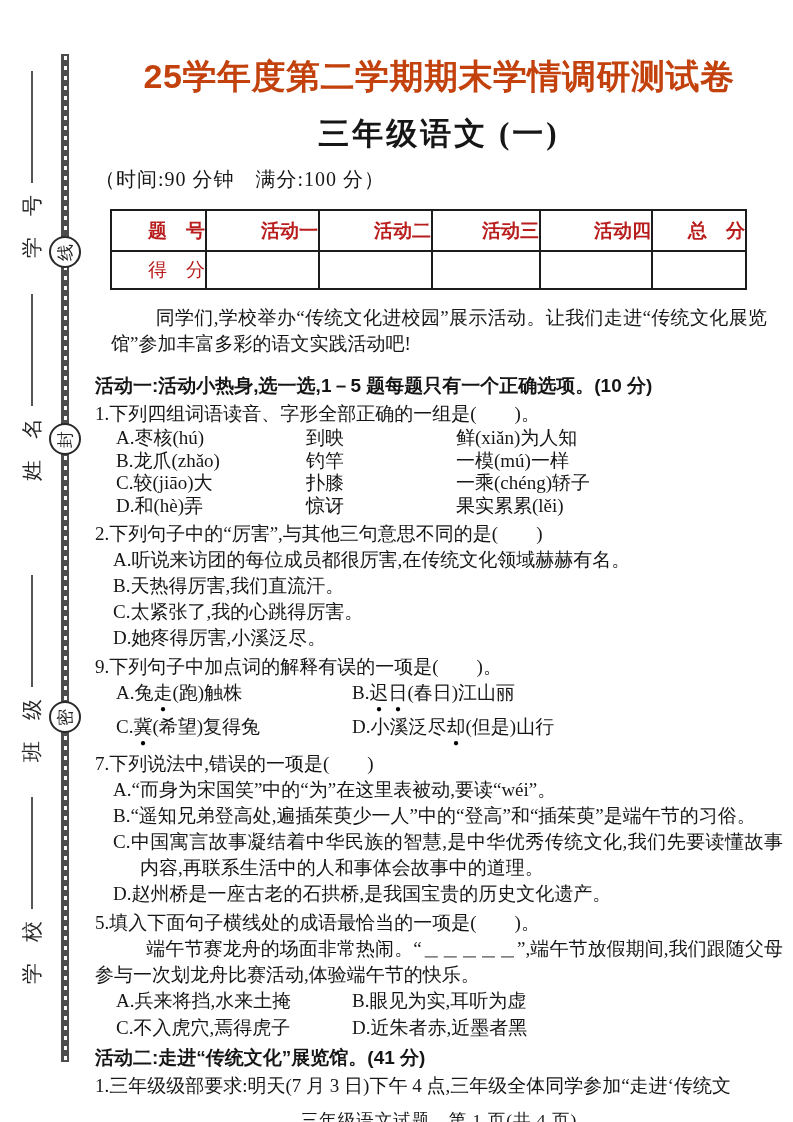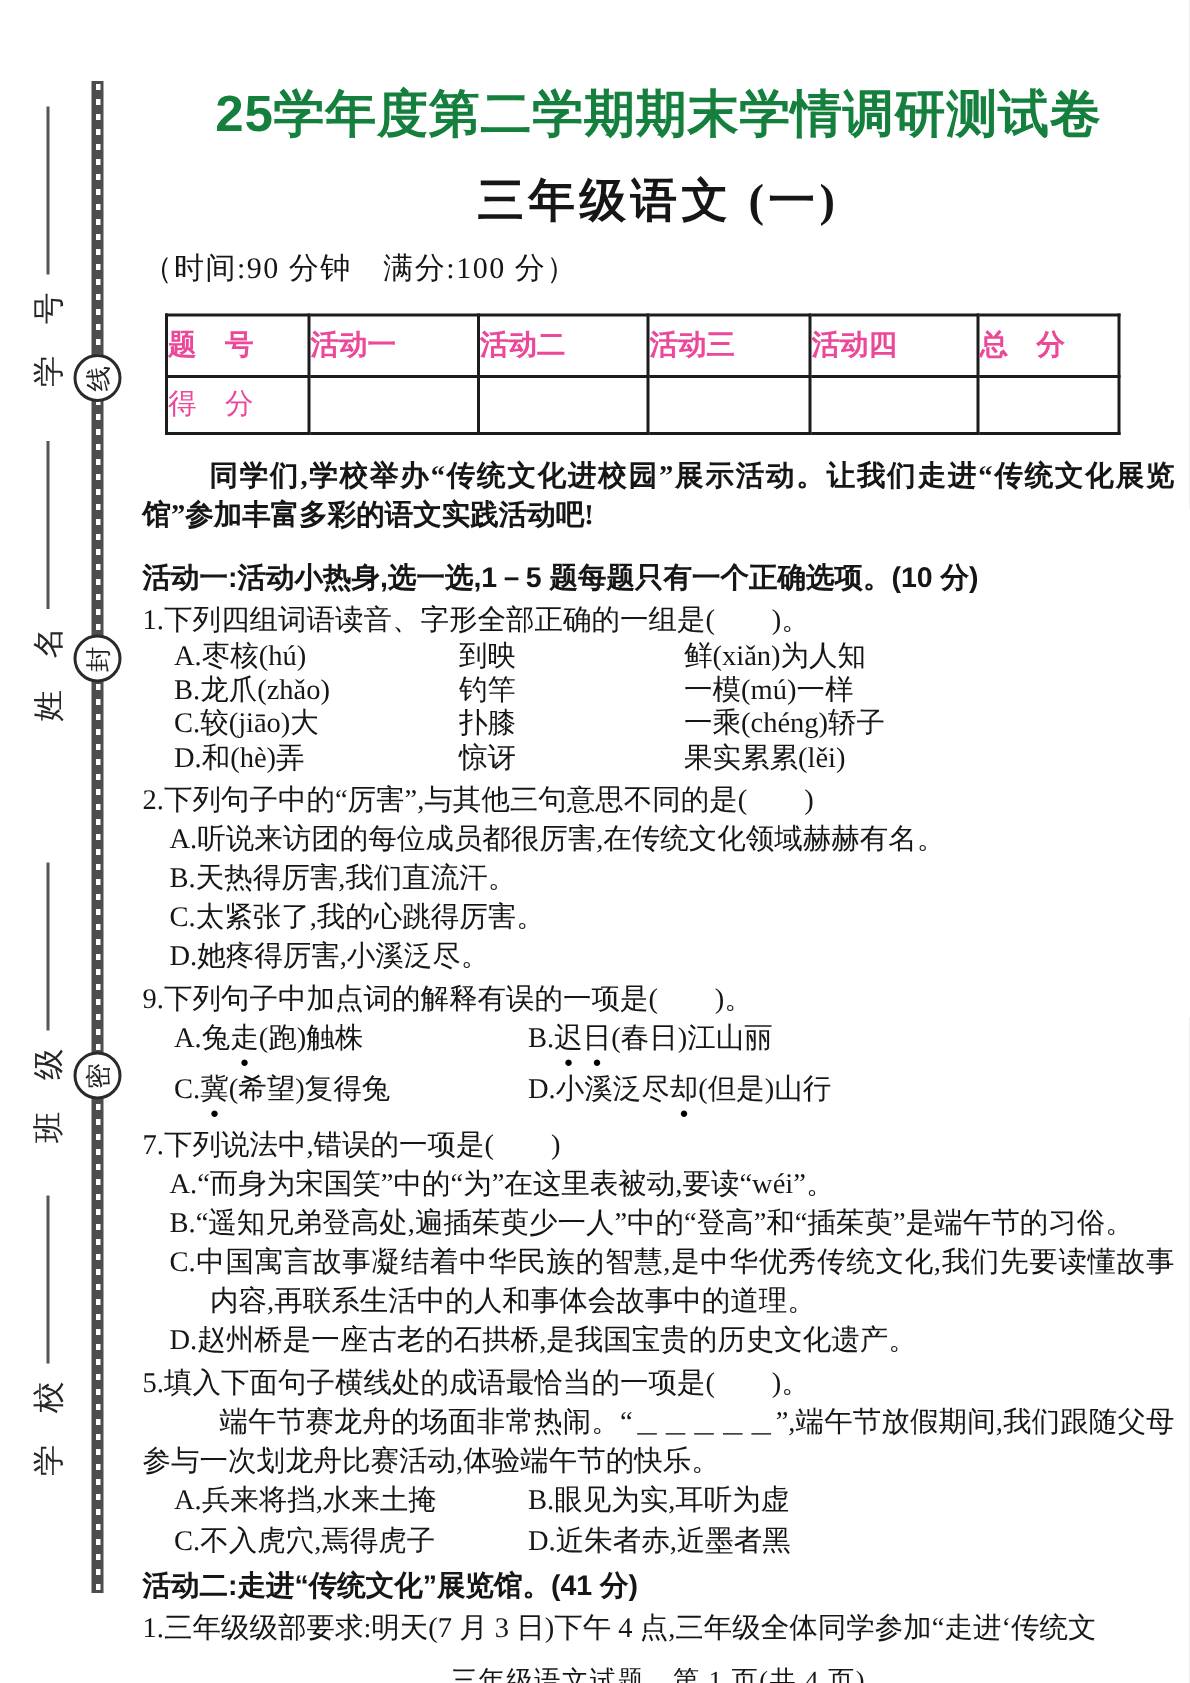--- a/index.html
+++ b/index.html
@@ -14,31 +14,31 @@
         background:#ffffff;z-index:2;display:flex;align-items:center;justify-content:center;}
   .seal-circle span{display:block;transform:rotate(-90deg);font-size:17px;color:#222;}
   .side-field{position:absolute;width:196px;height:26px;transform:rotate(-90deg);transform-origin:center;
         display:flex;align-items:center;z-index:0;}
   .side-field .lbl{font-size:21px;color:#262626;white-space:nowrap;}
   .side-field .blank{flex:0 0 112px;height:0;border-bottom:2px solid #555;margin-left:12px;}
 
   
   .main{position:absolute;left:95px;top:0;width:688px;font-size:19px;line-height:26px;text-align:left;}
   .title{margin:56px 0 0;font-family:"Liberation Sans","DejaVu Sans",sans-serif;font-weight:700;
-        font-size:34px;line-height:40px;text-align:center;letter-spacing:0.5px;color:#15803d;}
+        font-size:34px;line-height:40px;text-align:center;letter-spacing:0.5px;color:#c2410c;}
   .subtitle{margin:20px 0 0;font-weight:700;font-size:31px;line-height:36px;text-align:center;letter-spacing:3px;}
   .info{margin:15px 0 0;font-size:20px;line-height:24px;text-align:left;letter-spacing:1px;}
 
   table.score{border-collapse:collapse;table-layout:fixed;width:635px;margin:18px 0 0 15px;}
-  table.score td{border:2px solid #1c1c1c;text-align:left;padding:0;
-        font-family:"Liberation Sans","DejaVu Sans",sans-serif;font-size:19px;font-weight:700;color:#ec4899;}
+  table.score td{border:2px solid #1c1c1c;text-align:right;padding:0;
+        font-family:"Liberation Sans","DejaVu Sans",sans-serif;font-size:19px;font-weight:700;color:#b91c1c;}
   table.score tr.hdr td{height:39px;}
   table.score tr.val td{height:36px;font-weight:400;}
 
-  .intro{margin:15px 0 0;text-indent:2.35em;text-align:justify;font-weight:bold;}
+  .intro{margin:15px 16px 0;text-indent:2.35em;text-align:justify;}
   .sec-head{font-family:"Liberation Sans","DejaVu Sans",sans-serif;font-weight:700;margin-top:16px;}
   .stem{margin-top:2px;}
   .q1-grid{margin-left:21px;line-height:22.5px;}
   .q1-row{display:grid;grid-template-columns:190px 150px 1fr;}
   .optline{margin-left:18px;padding-left:27px;text-indent:-27px;text-align:justify;}
   .two-col{display:grid;grid-template-columns:236px 1fr;margin-left:21px;}
   .q3 .two-col{line-height:26px;}
   .q5 .two-col{line-height:26.5px;}
   .passage{text-indent:2.7em;text-align:justify;}
   .emdot{text-emphasis:filled circle #000;text-emphasis-position:under right;

